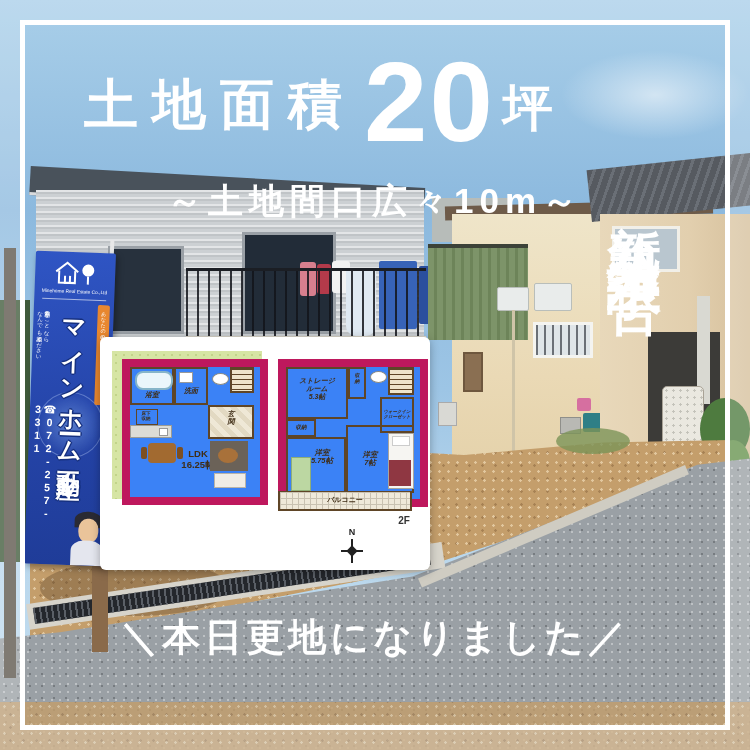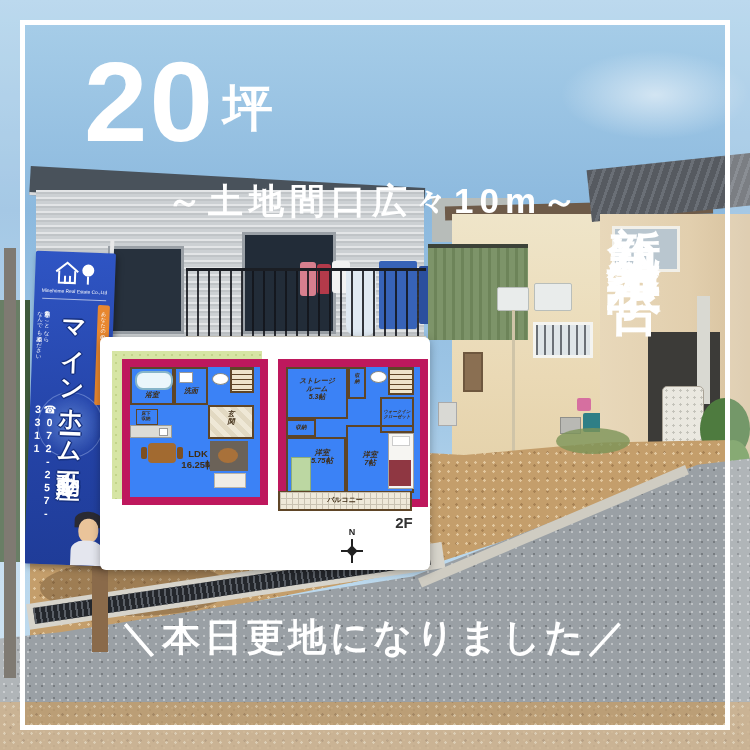--- a/index.html
+++ b/index.html
@@ -203,33 +203,34 @@
 7帖</div>
         <div class="ab" style="left:40px;top:6px;width:24px;height:54px;background:#f6f5f2;border:1px solid #a9a49c;">
           <div class="ab" style="left:3px;top:2px;width:16px;height:8px;background:#fff;border:1px solid #ccc;"></div>
           <div class="ab" style="left:0;top:26px;width:22px;height:26px;background:#8f3742;"></div>
         </div>
       </div>
     </div>
     <div class="ab balcony-grid" style="left:178px;top:154px;width:134px;height:20px;">
       <div class="ab fp-label" style="left: 0px; top: 4px; width: 130px; font-size: 7px; white-space: pre-line;">バルコニー</div>
     </div>
-    <div class="ab fp-label" style="left: 294px; top: 178px; width: 20px; font-size: 15px; color: rgb(51, 51, 51); white-space: pre-line;">2F</div>
+    <div class="ab fp-label" style="left: 294px; top: 178px; width: 20px; font-size: 10px; color: rgb(51, 51, 51); white-space: pre-line;">2F</div>
     <div class="ab" style="left:236px;top:190px;width:32px;height:40px;">
       <div class="ab fp-label" style="left: 8px; top: 0px; width: 16px; font-size: 9px; color: rgb(34, 34, 34); white-space: pre-line;">N</div>
       <div class="ab" style="left:15px;top:12px;width:2px;height:24px;background:#222;"></div>
       <div class="ab" style="left:5px;top:23px;width:22px;height:2px;background:#222;"></div>
       <div class="ab" style="left:12px;top:20px;width:8px;height:8px;background:#222;transform:rotate(45deg);"></div>
     </div>
   </div>
 
   <div class="ab fade-ring"></div>
   <div class="ab frame-line"></div>
 
   <div class="ab ov title-row">
+    <span class="title-prefix" style="white-space: pre-line;">土地面積</span>
     <span class="title-number" style="white-space: pre-line;">20</span>
     <span class="title-unit" style="white-space: pre-line;">坪</span>
   </div>
   <div class="ab ov subtitle" style="white-space: pre-line;">～土地間口広々10m～</div>
   <div class="ab ov vtext side-vert" style="white-space: pre-line;">新築分譲予告</div>
   <div class="ab ov bottom-text" style="white-space: pre-line;">＼本日更地になりました／</div>
 
 </div>
 
 </body></html>

